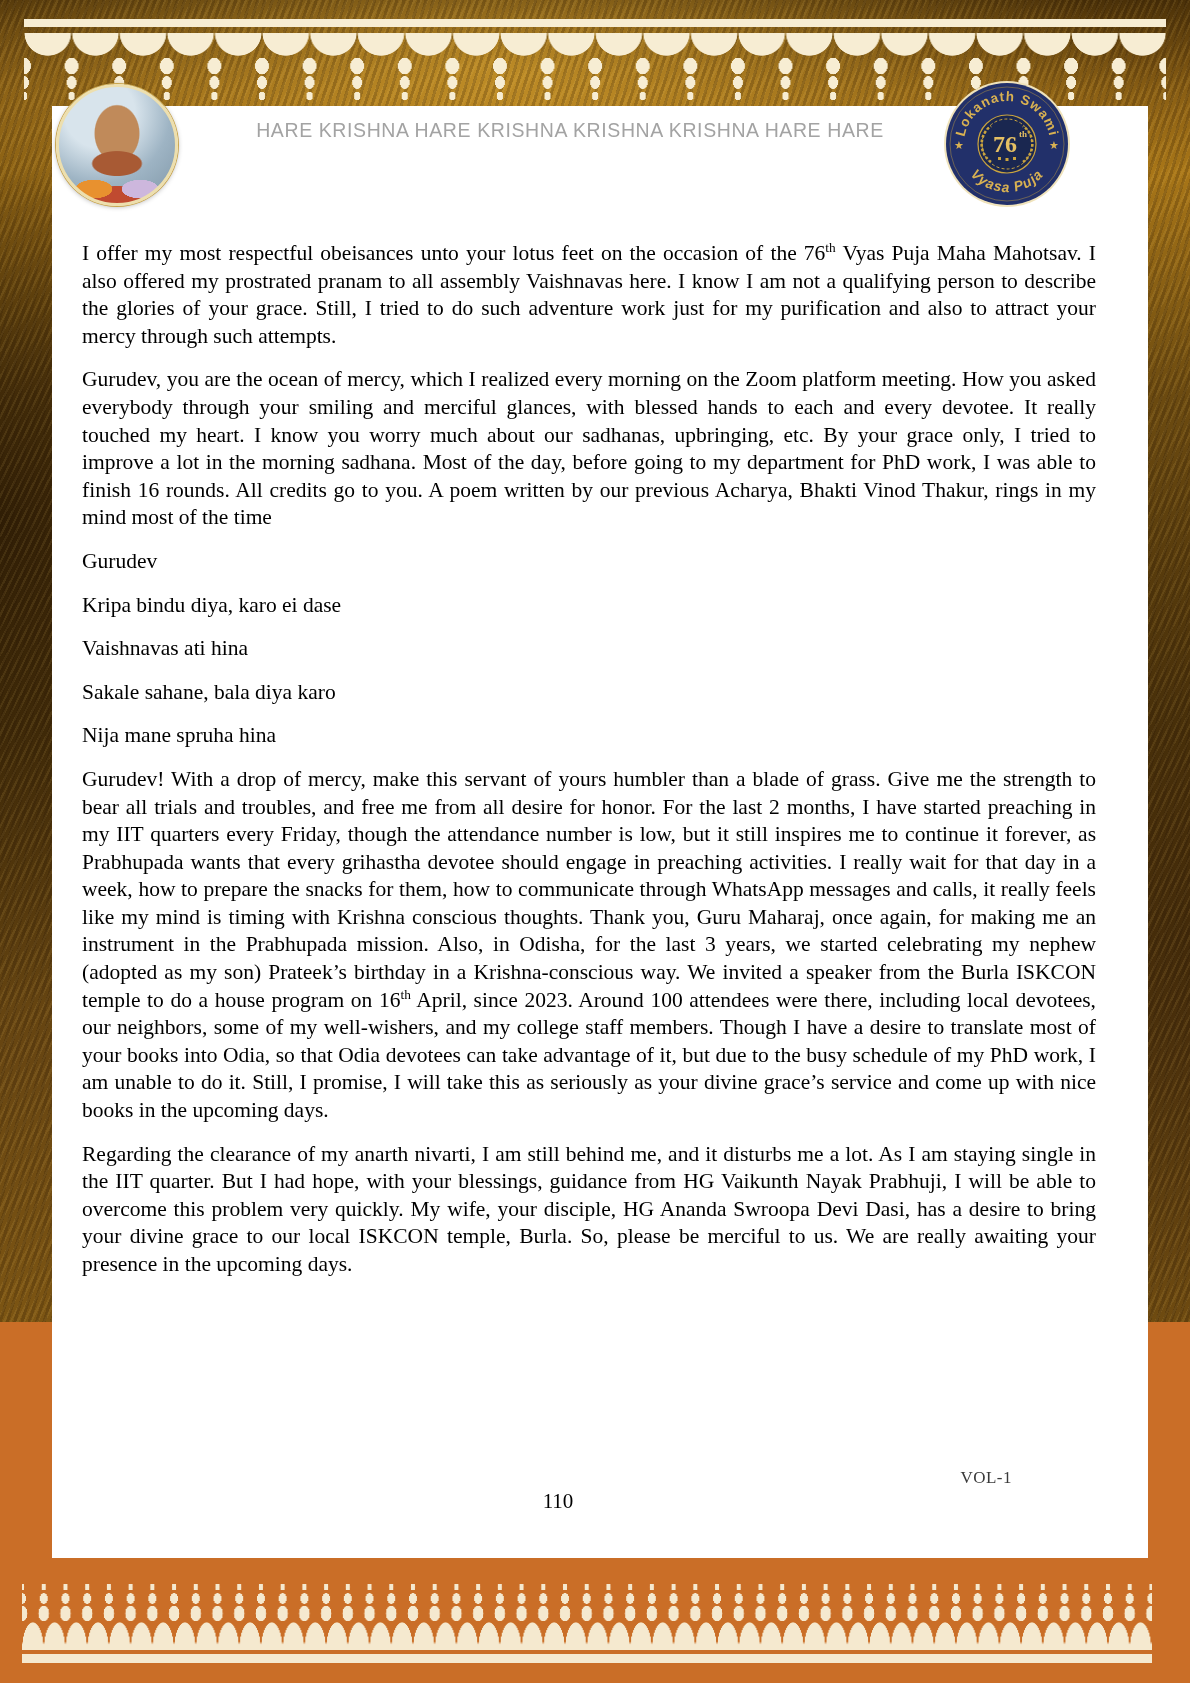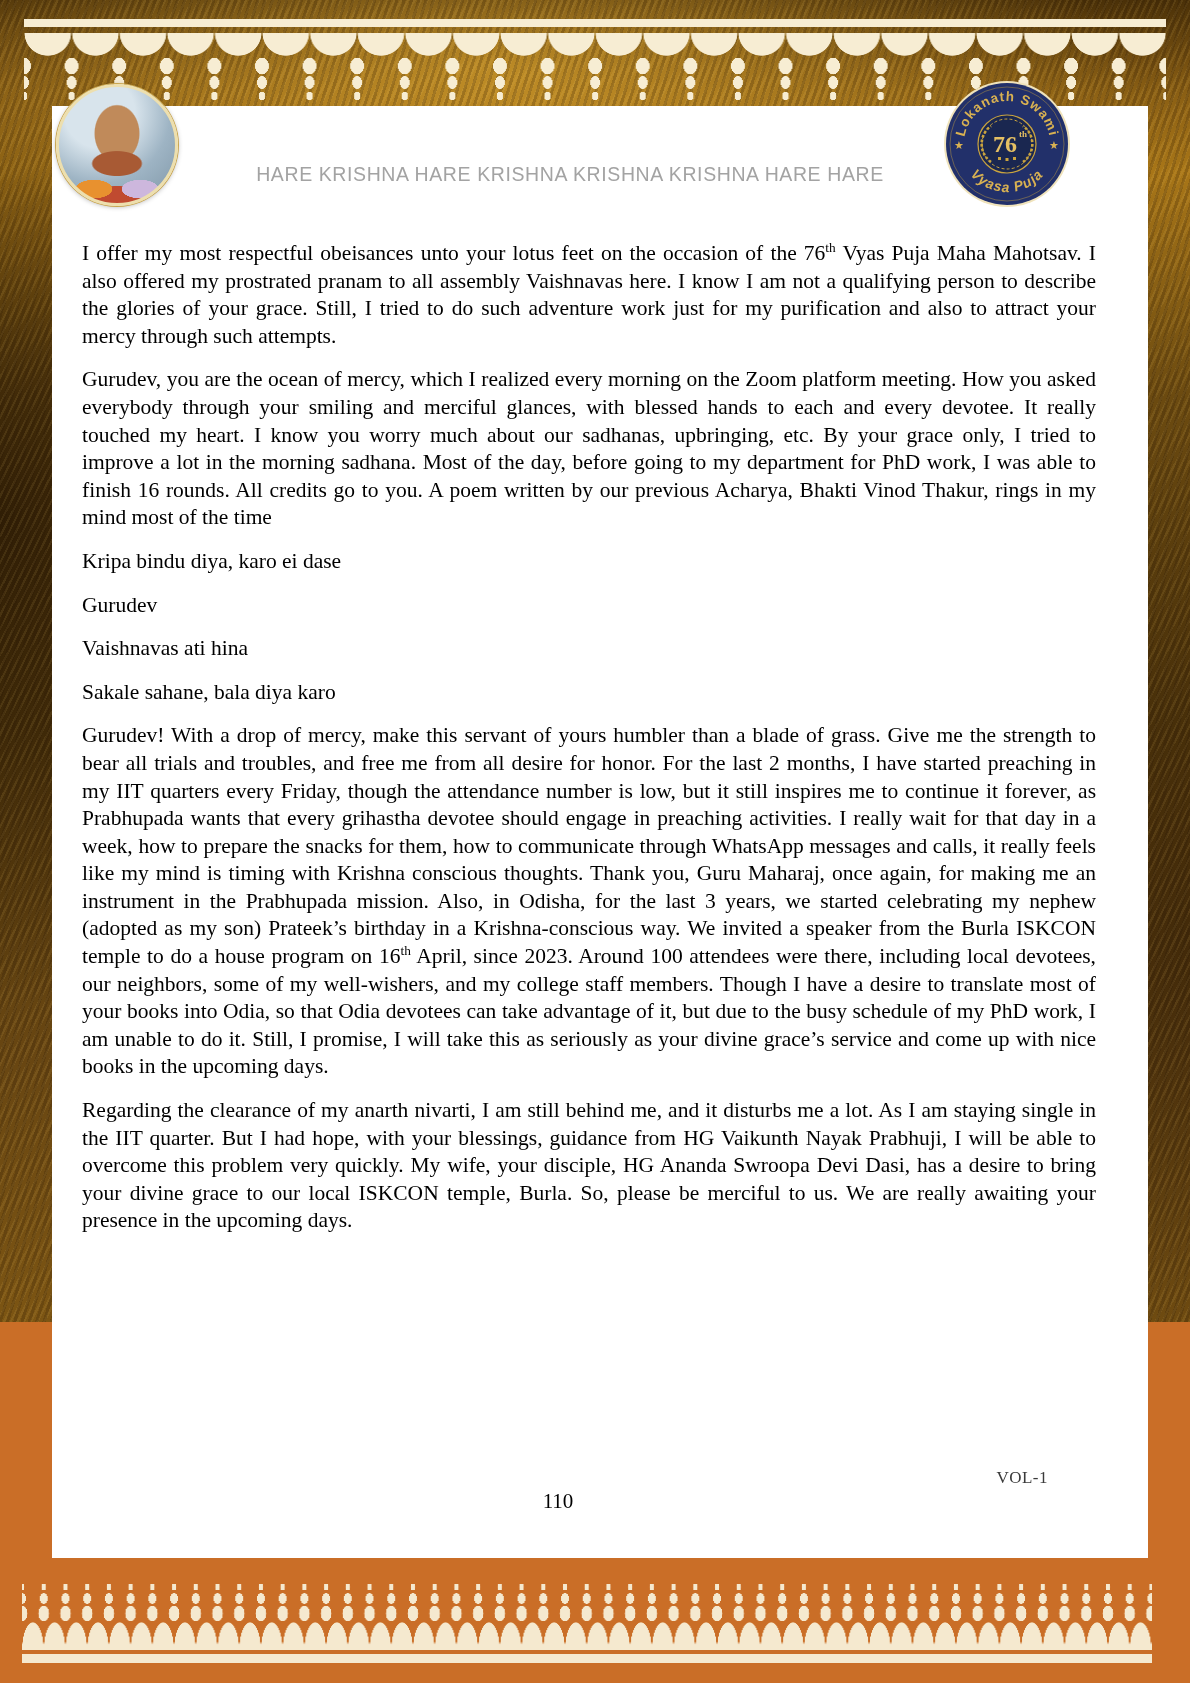--- a/index.html
+++ b/index.html
@@ -44,33 +44,33 @@
       radial-gradient(ellipse 26px 13px at 30% 88%, #e8912f 0 70%, rgba(0,0,0,0) 72%),
       radial-gradient(ellipse 26px 13px at 70% 88%, #cdb7dd 0 70%, rgba(0,0,0,0) 72%),
       radial-gradient(ellipse 46px 22px at 50% 99%, #c04a30 0 70%, rgba(0,0,0,0) 74%),
       radial-gradient(ellipse 30px 15px at 50% 66%, #a85a34 0 80%, rgba(0,0,0,0) 86%),
       radial-gradient(ellipse 23px 29px at 50% 40%, #c08a5a 0 95%, rgba(0,0,0,0) 100%),
       radial-gradient(circle at 35% 22%, #d8e4ec 0 30%, #9eb4c4 60%, #7e95a6 100%);
   }
   .badge-wrap { position:absolute; left:943px; top:80px; width:128px; height:128px; }
 
   .mantra-line { position:absolute; left:170px; width:800px; text-align:center;
-    font-family:"Liberation Sans", sans-serif; letter-spacing:.6px;margin-top:44px; }
+    font-family:"Liberation Sans", sans-serif; letter-spacing:.6px; }
   .mantra-1 { top:119px; font-size:19.5px; color:#a3a3a3; }
   .mantra-2 { top:163px; font-size:19px;  color:#acacac; }
 
   .letter {
     position:absolute; left:82px; top:240px; width:1014px;
     font-size:21.5px; line-height:27.6px; color:#000000; text-align:justify;
   }
   .letter p { margin:0 0 16px 0; }
   .letter p.poem { text-align:left; }
   .letter sup { font-size:.62em; line-height:0; vertical-align:super; }
 
-  .vol    { position:absolute; left:878px; top:1468px; width:170px; text-align:right;
+  .vol    { position:absolute; left:842px; top:1468px; width:170px; text-align:right;
             font-size:17px; letter-spacing:.5px; color:#3a3a3a; }
   .pageno { position:absolute; left:458px; top:1489px; width:200px; text-align:center;
             font-size:21px; color:#000000; }
 
   .bottom-dots {
     position:absolute; left:22px; top:1582px; width:1130px; height:40px;
     background-image:
       radial-gradient(ellipse 2.5px 3.5px at 50% 50%, #f5e9cf 95%, rgba(0,0,0,0) 100%),
       radial-gradient(ellipse 4px 5.5px at 50% 50%, #f5e9cf 95%, rgba(0,0,0,0) 100%),
       radial-gradient(ellipse 5.5px 8px at 50% 50%, #f5e9cf 95%, rgba(0,0,0,0) 100%);
@@ -124,24 +124,25 @@
       <rect x="62.5" y="78" width="3" height="3" fill="#caa43f"></rect>
       <rect x="70" y="77" width="3" height="3" fill="#caa43f"></rect>
     </svg>
   </div>
 
   <div class="mantra-line mantra-1">HARE KRISHNA HARE KRISHNA KRISHNA KRISHNA HARE HARE</div>
 
   <div class="letter">
     <p>I offer my most respectful obeisances unto your lotus feet on the occasion of the 76<sup>th</sup> Vyas Puja Maha Mahotsav. I also offered my prostrated pranam to all assembly Vaishnavas here. I know I am not a qualifying person to describe the glories of your grace. Still, I tried to do such adventure work just for my purification and also to attract your mercy through such attempts.</p>
     <p>Gurudev, you are the ocean of mercy, which I realized every morning on the Zoom platform meeting. How you asked everybody through your smiling and merciful glances, with blessed hands to each and every devotee. It really touched my heart. I know you worry much about our sadhanas, upbringing, etc. By your grace only, I tried to improve a lot in the morning sadhana. Most of the day, before going to my department for PhD work, I was able to finish 16 rounds. All credits go to you. A poem written by our previous Acharya, Bhakti Vinod Thakur, rings in my mind most of the time</p>
+    <p class="poem">Gurudev</p>
     <p class="poem">Kripa bindu diya, karo ei dase</p>
-    <p class="poem">Gurudev</p>
     <p class="poem">Vaishnavas ati hina</p>
     <p class="poem">Sakale sahane, bala diya karo</p>
+    <p class="poem">Nija mane spruha hina</p>
     <p>Gurudev! With a drop of mercy, make this servant of yours humbler than a blade of grass. Give me the strength to bear all trials and troubles, and free me from all desire for honor. For the last 2 months, I have started preaching in my IIT quarters every Friday, though the attendance number is low, but it still inspires me to continue it forever, as Prabhupada wants that every grihastha devotee should engage in preaching activities. I really wait for that day in a week, how to prepare the snacks for them, how to communicate through WhatsApp messages and calls, it really feels like my mind is timing with Krishna conscious thoughts. Thank you, Guru Maharaj, once again, for making me an instrument in the Prabhupada mission. Also, in Odisha, for the last 3 years, we started celebrating my nephew (adopted as my son) Prateek’s birthday in a Krishna-conscious way. We invited a speaker from the Burla ISKCON temple to do a house program on 16<sup>th</sup> April, since 2023. Around 100 attendees were there, including local devotees, our neighbors, some of my well-wishers, and my college staff members. Though I have a desire to translate most of your books into Odia, so that Odia devotees can take advantage of it, but due to the busy schedule of my PhD work, I am unable to do it. Still, I promise, I will take this as seriously as your divine grace’s service and come up with nice books in the upcoming days.</p>
     <p>Regarding the clearance of my anarth nivarti, I am still behind me, and it disturbs me a lot. As I am staying single in the IIT quarter. But I had hope, with your blessings, guidance from HG Vaikunth Nayak Prabhuji, I will be able to overcome this problem very quickly. My wife, your disciple, HG Ananda Swroopa Devi Dasi, has a desire to bring your divine grace to our local ISKCON temple, Burla. So, please be merciful to us. We are really awaiting your presence in the upcoming days.</p>
   </div>
 
   <div class="vol">VOL-1</div>
   <div class="pageno">110</div>
 
   <div class="bottom-dots"></div>
   <div class="bottom-arches"></div>
   <div class="bottom-bar"></div>

